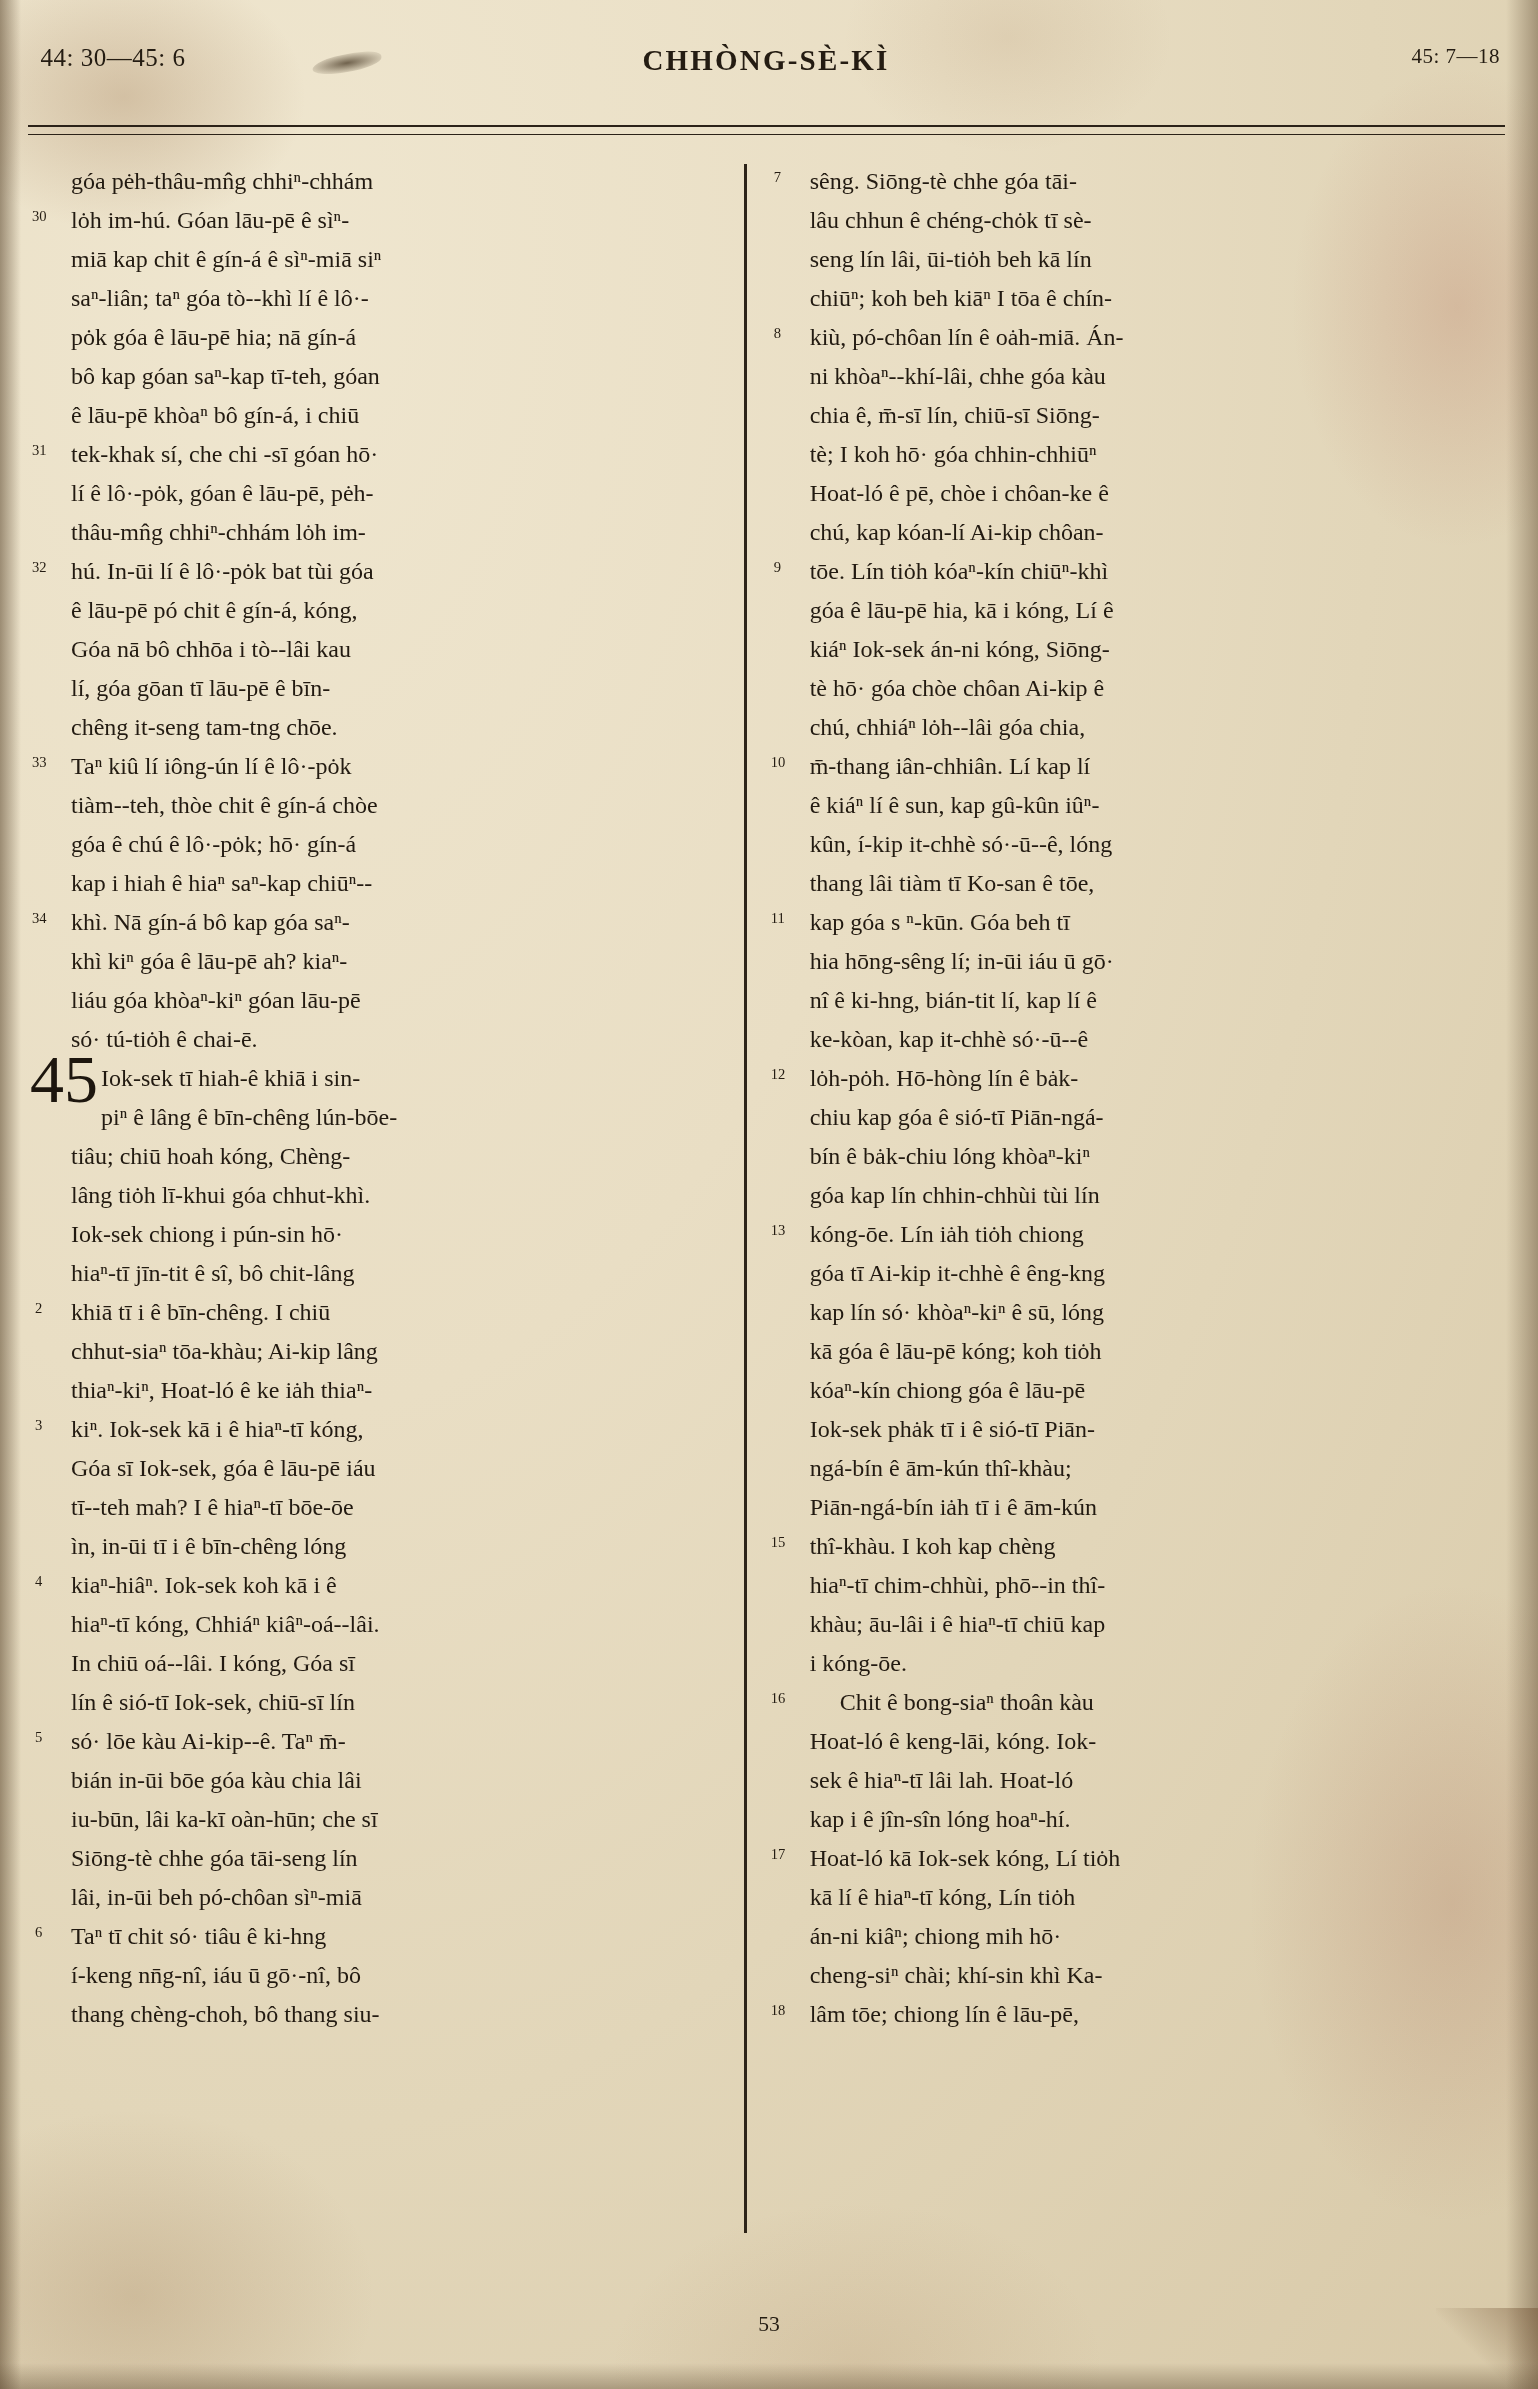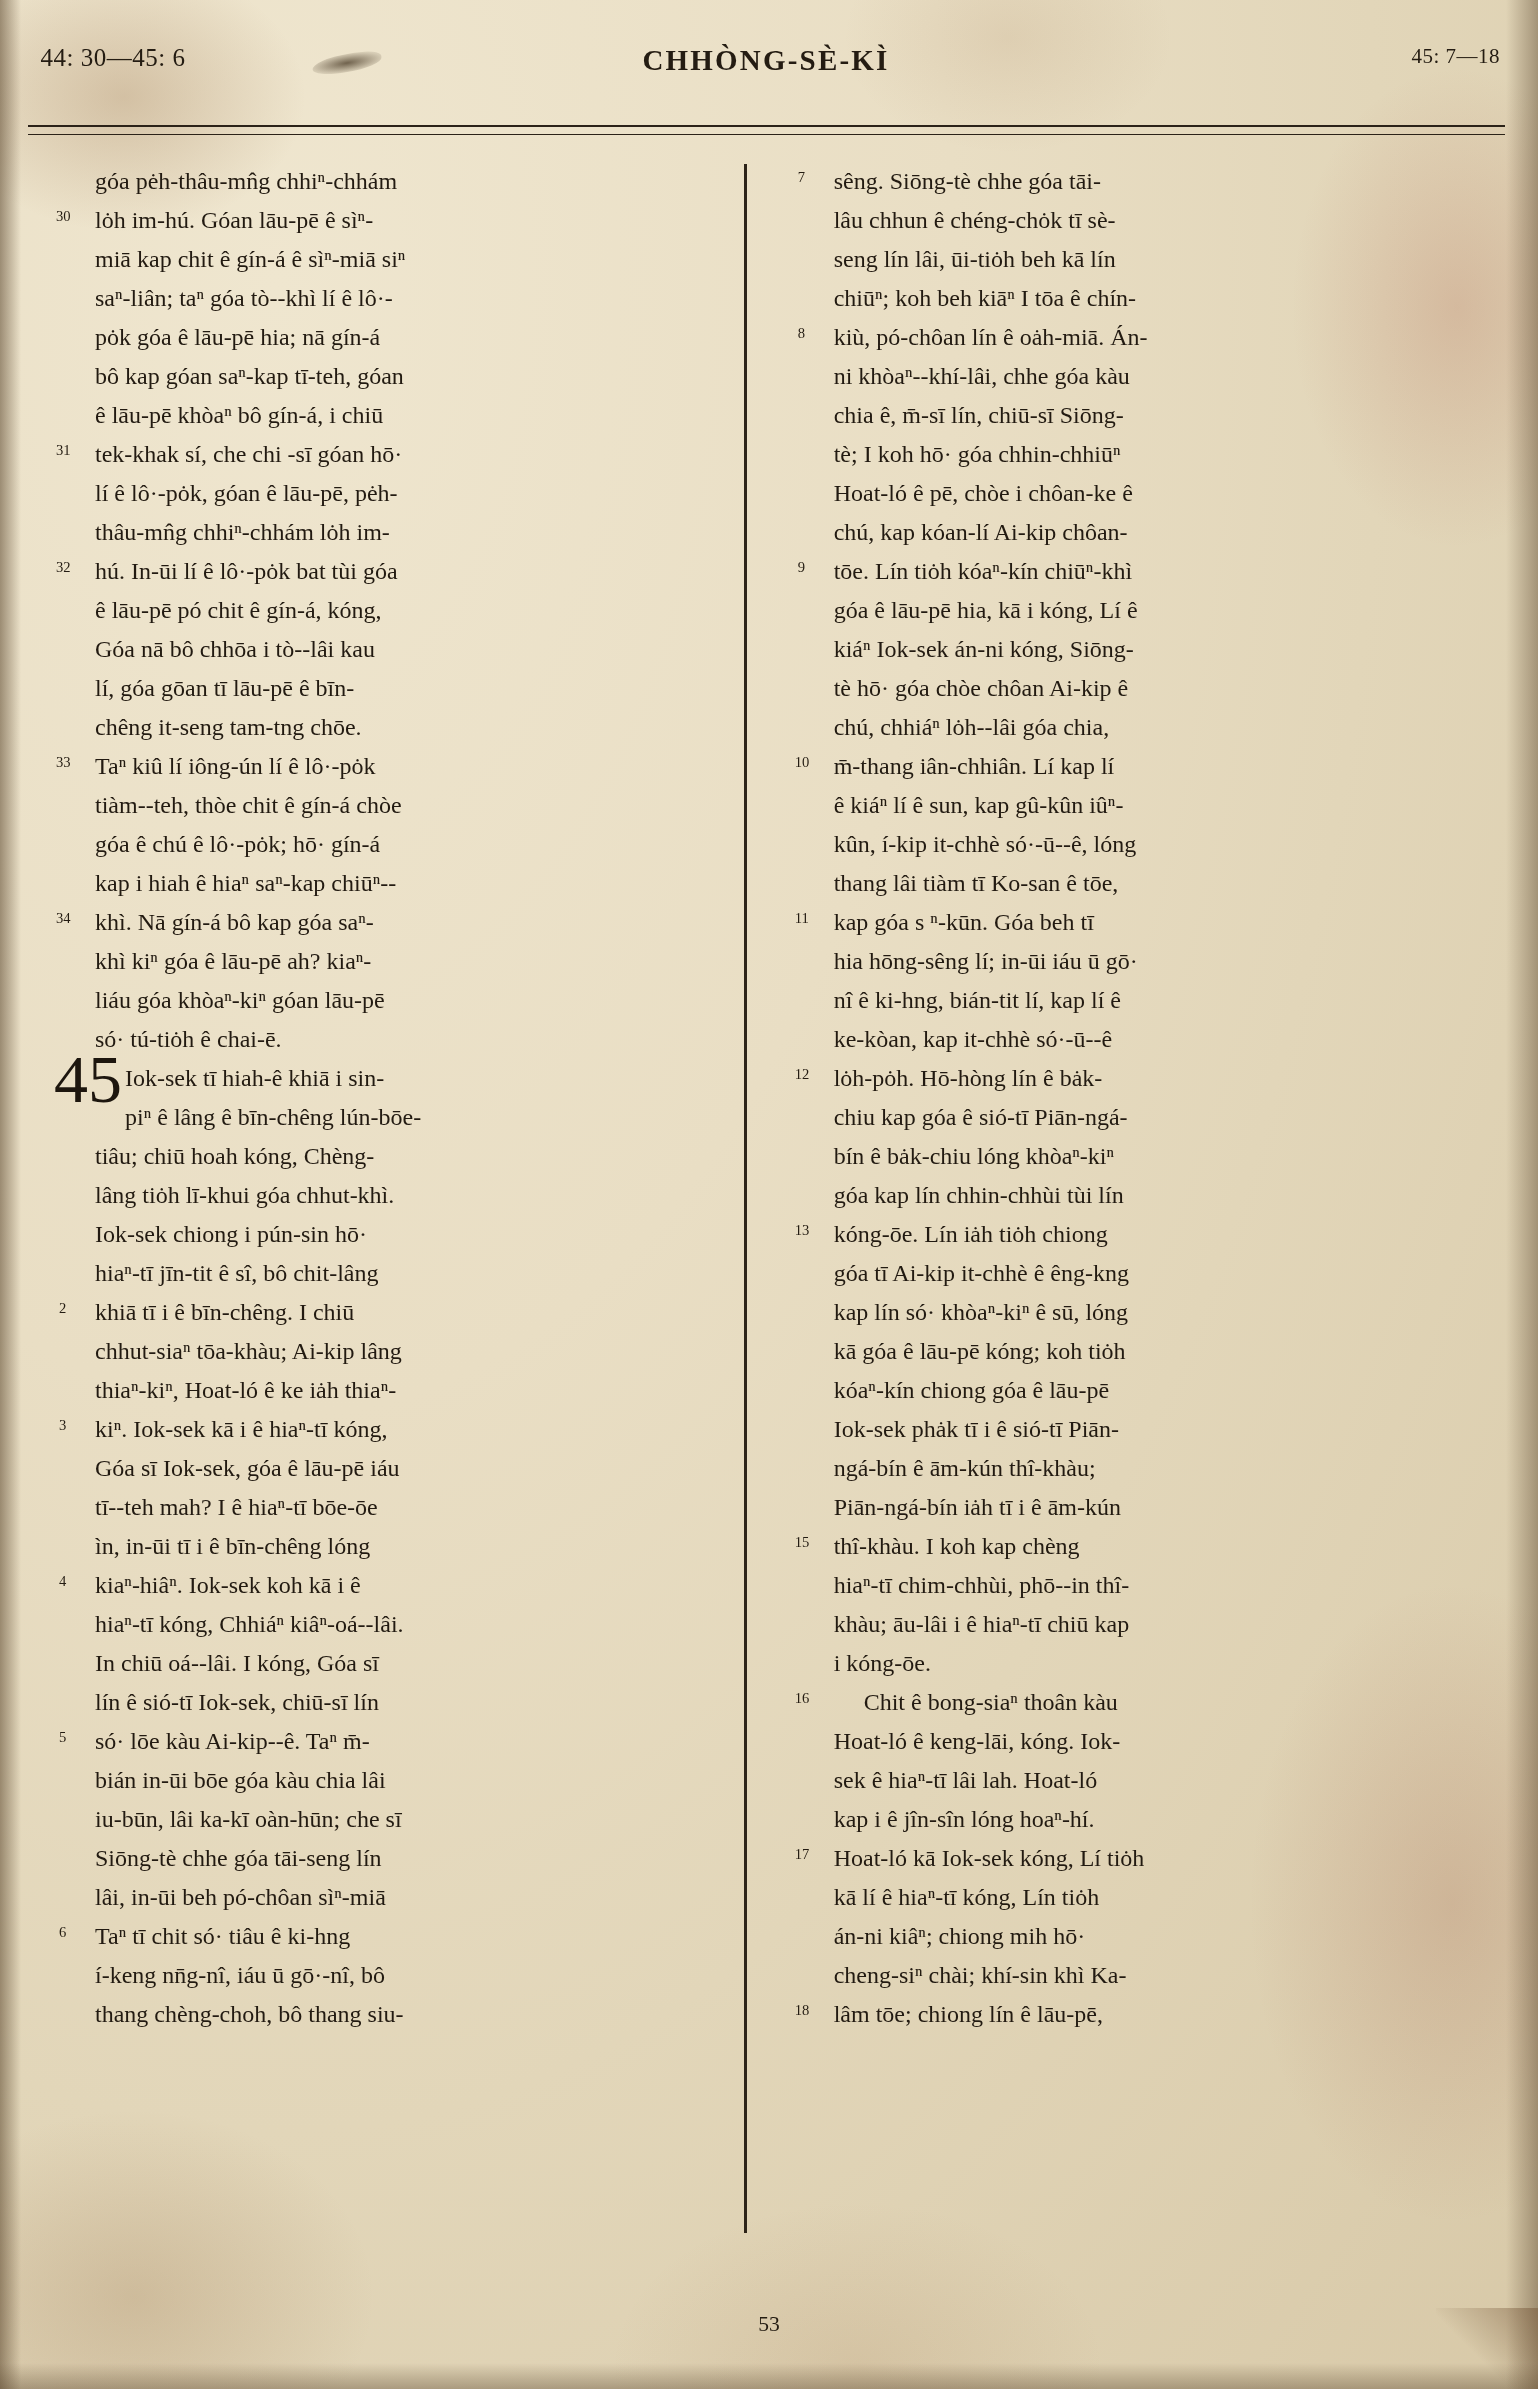--- a/index.html
+++ b/index.html
@@ -128,21 +128,21 @@
   .vnum {
     position: absolute;
     left: -36px;
     top: 7.6px;
     font-size: 14.6px;
     line-height: 14.6px;
     color: #241c12;
   }
   .vnum.wide { left: -39px; }
 
-  .lines { padding-left: 39px; margin-left: 24px; }
+  .lines { padding-left: 39px; }
 
   
   .chapnum {
     position: absolute;
     left: -41px;
     top: -5.4px;
     font-size: 68px;
     line-height: 51px;
     color: #1d160e;
     font-family: "Liberation Serif", serif;

